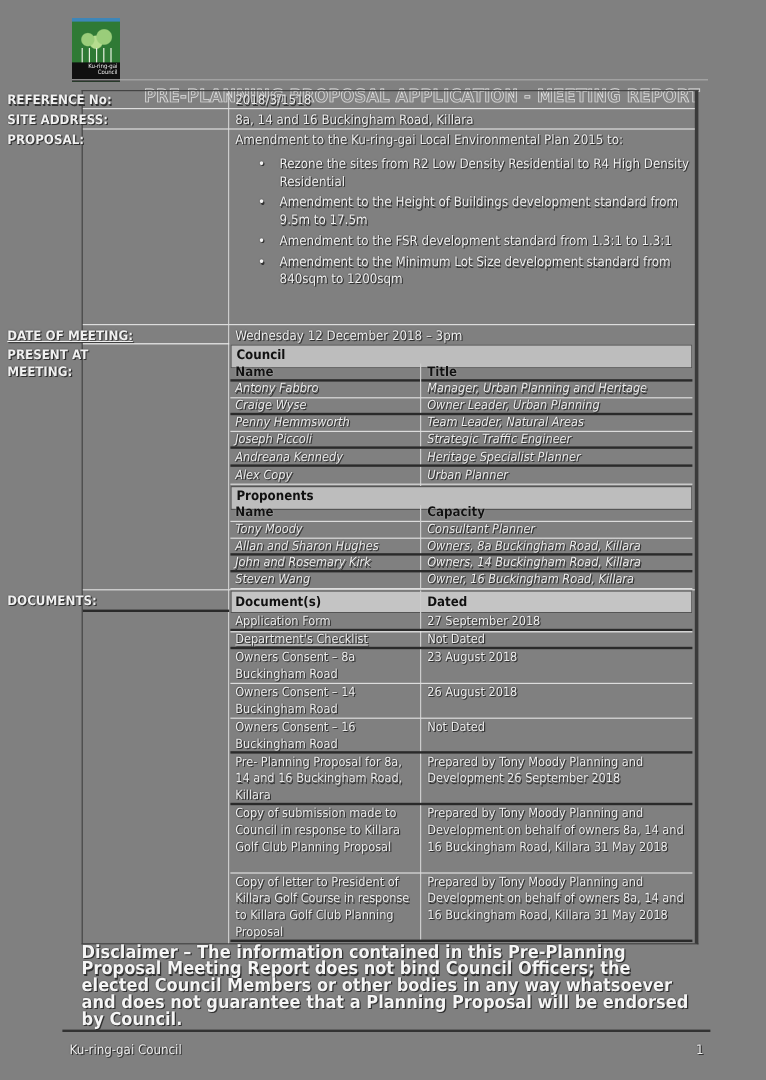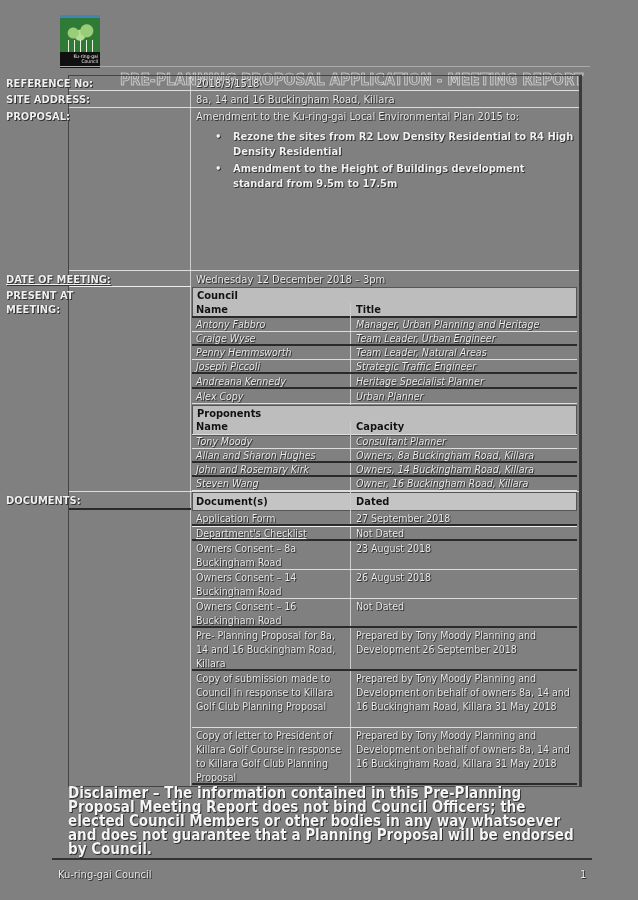--- a/index.html
+++ b/index.html
@@ -27,25 +27,25 @@
     }
     .header-rule { position: absolute; left: 60px; top: 66px; width: 530px; height: 1px; background: #aaa; }
 
     .frame { position: absolute; left: 68px; top: 75px; width: 510px; height: 710px; border: 1px solid #444; border-right: 3px solid #3a3a3a; }
     .lbl { position: absolute; left: 6px; font-size: 11px; font-weight: bold; color: #f0f0f0; }
     .val { position: absolute; left: 126px; font-size: 11px; color: #f0f0f0; }
     .hline { position: absolute; height: 1px; background: #ddd; }
     .hline.dark { background: #2a2a2a; height: 2px; }
     .vline { position: absolute; width: 1px; background: #ccc; }
 
-    .bullets { position: absolute; left: 215px; top: 130px; width: 360px; font-size: 11px; line-height: 14.5px; margin: 0; padding: 0; list-style: none; font-weight: bold; }
+    .bullets { position: absolute; left: 215px; top: 130px; width: 360px; font-size: 11px; line-height: 14.5px; margin: 0; padding: 0; list-style: none; }
     .bullets li { position: relative; margin-bottom: 3px; padding-left: 18px; }
     .bullets li::before { content: "•"; position: absolute; left: 0; top: 0; }
 
-    .band { position: absolute; left: 192px; width: 385px; height: 31px; background: #bdbdbd; border: 1px solid #555; box-sizing: border-box; }
+    .band { position: absolute; left: 192px; width: 385px; height: 20px; background: #bdbdbd; border: 1px solid #555; box-sizing: border-box; }
     .band span { position: absolute; left: 4px; top: 1px; font-size: 11px; font-weight: bold; color: #111; }
     .thead { position: absolute; font-size: 11px; font-weight: bold; color: #111; text-shadow: 0 0 1px #ddd; }
     .cell { position: absolute; font-size: 10.5px; line-height: 14px; color: #f0f0f0; }
     .cell.it { font-style: italic; }
     .gridrow { position: absolute; left: 192px; width: 385px; box-sizing: border-box; border-bottom: 1px solid #ddd; }
     .gridrow.dk { border-bottom: 2px solid #2a2a2a; }
 
     .disclaimer { position: absolute; left: 68px; top: 786px; width: 512px; font-size: 15px; font-weight: bold; line-height: 14px; color: #f5f5f5; }
     .footer-rule { position: absolute; left: 52px; top: 858px; width: 540px; height: 2px; background: #333; }
     .footer-left { position: absolute; left: 58px; top: 868px; font-size: 11px; color: #f0f0f0; }
@@ -77,20 +77,22 @@
 
 <div class="hline" style="left:69px;top:107px;width:510px"></div>
 <div class="lbl txt" style="top:93px">SITE ADDRESS:</div>
 <div class="val txt" style="left:196px;top:93px">8a, 14 and 16 Buckingham Road, Killara</div>
 
 <div class="lbl txt" style="top:110px">PROPOSAL:</div>
 <div class="val txt" style="left:196px;top:110px">Amendment to the Ku-ring-gai Local Environmental Plan 2015 to:</div>
 <ul class="bullets txt">
   <li>Rezone the sites from R2 Low Density Residential to R4 High Density Residential</li>
   <li>Amendment to the Height of Buildings development standard from 9.5m to 17.5m</li>
+  <li>Amendment to the FSR development standard from 1.3:1 to 1.3:1</li>
+  <li>Amendment to the Minimum Lot Size development standard from 840sqm to 1200sqm</li>
 </ul>
 
 <div class="hline" style="left:69px;top:270px;width:510px"></div>
 <div class="lbl txt" style="top:273px;text-decoration:underline">DATE OF MEETING:</div>
 <div class="val txt" style="left:196px;top:273px">Wednesday 12 December 2018 – 3pm</div>
 <div class="hline" style="left:69px;top:286px;width:122px;background:#eee"></div>
 
 <div class="lbl txt" style="top:289px">PRESENT AT</div>
 <div class="lbl txt" style="top:303px">MEETING:</div>
 
@@ -100,21 +102,21 @@
 <div class="gridrow dk" style="top:303px;height:15px"></div>
 <div class="thead" style="left:196px;top:303px">Name</div>
 <div class="thead" style="left:356px;top:303px">Title</div>
 <div class="vline" style="left:350px;top:303px;height:102px"></div>
 
 <div class="gridrow" style="top:318px;height:14px"></div>
 <div class="cell it txt" style="left:196px;top:317px">Antony Fabbro</div>
 <div class="cell it txt" style="left:356px;top:317px">Manager, Urban Planning and Heritage</div>
 <div class="gridrow dk" style="top:332px;height:14px"></div>
 <div class="cell it txt" style="left:196px;top:331px">Craige Wyse</div>
-<div class="cell it txt" style="left:356px;top:331px">Team Leader, Urban Engineer</div>
+<div class="cell it txt" style="left:356px;top:331px">Owner Leader, Urban Planning</div>
 <div class="gridrow" style="top:346px;height:14px"></div>
 <div class="cell it txt" style="left:196px;top:345px">Penny Hemmsworth</div>
 <div class="cell it txt" style="left:356px;top:345px">Team Leader, Natural Areas</div>
 <div class="gridrow dk" style="top:360px;height:14px"></div>
 <div class="cell it txt" style="left:196px;top:359px">Joseph Piccoli</div>
 <div class="cell it txt" style="left:356px;top:359px">Strategic Traffic Engineer</div>
 <div class="gridrow dk" style="top:374px;height:15px"></div>
 <div class="cell it txt" style="left:196px;top:374px">Andreana Kennedy</div>
 <div class="cell it txt" style="left:356px;top:374px">Heritage Specialist Planner</div>
 <div class="gridrow" style="top:389px;height:15px"></div>

